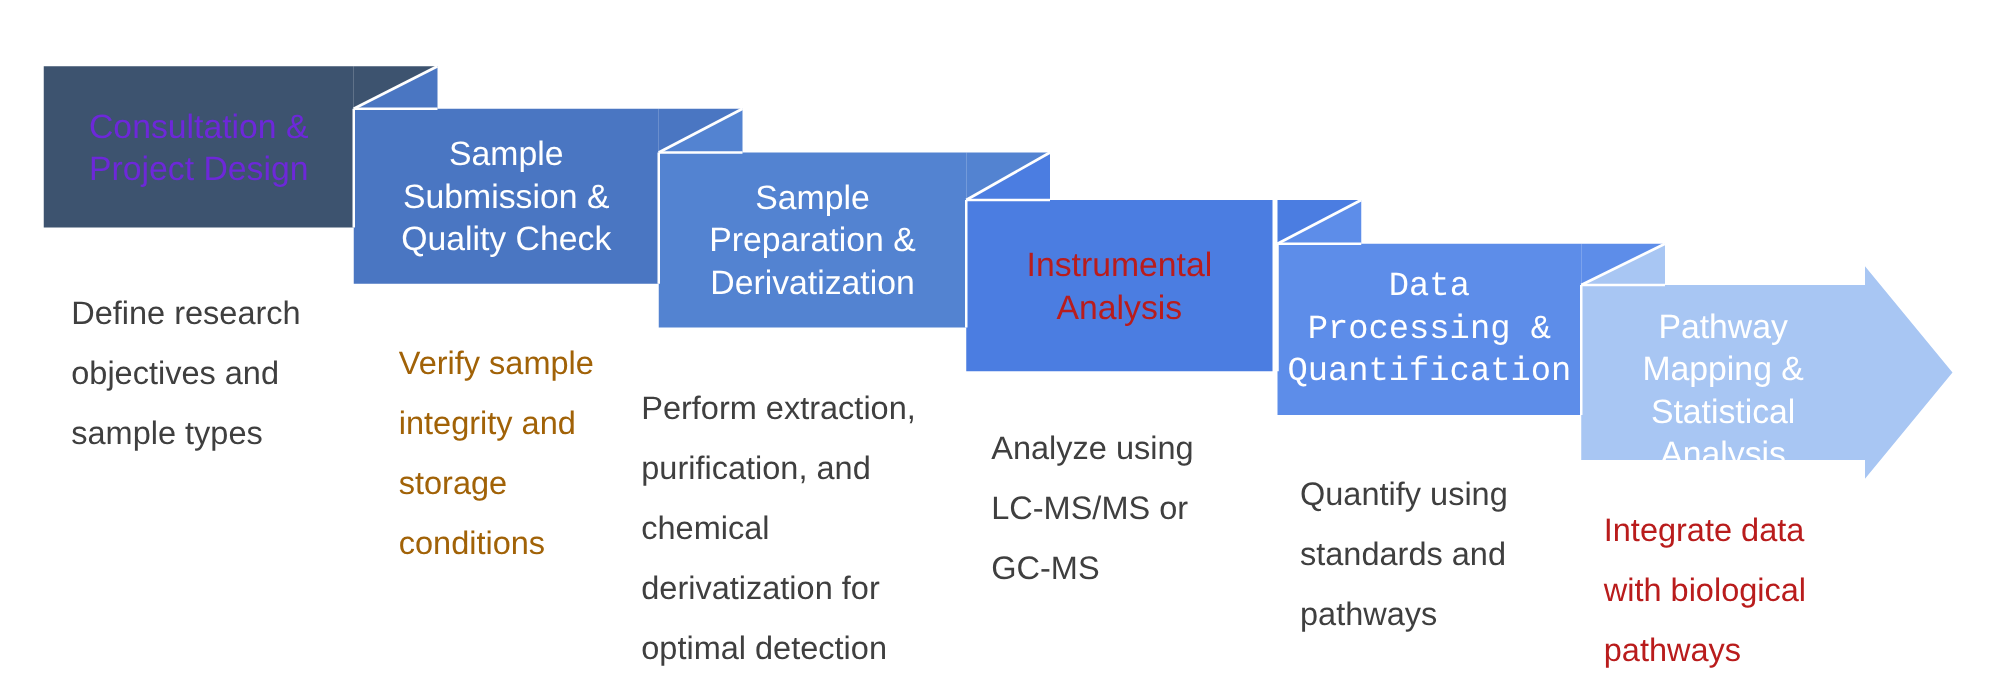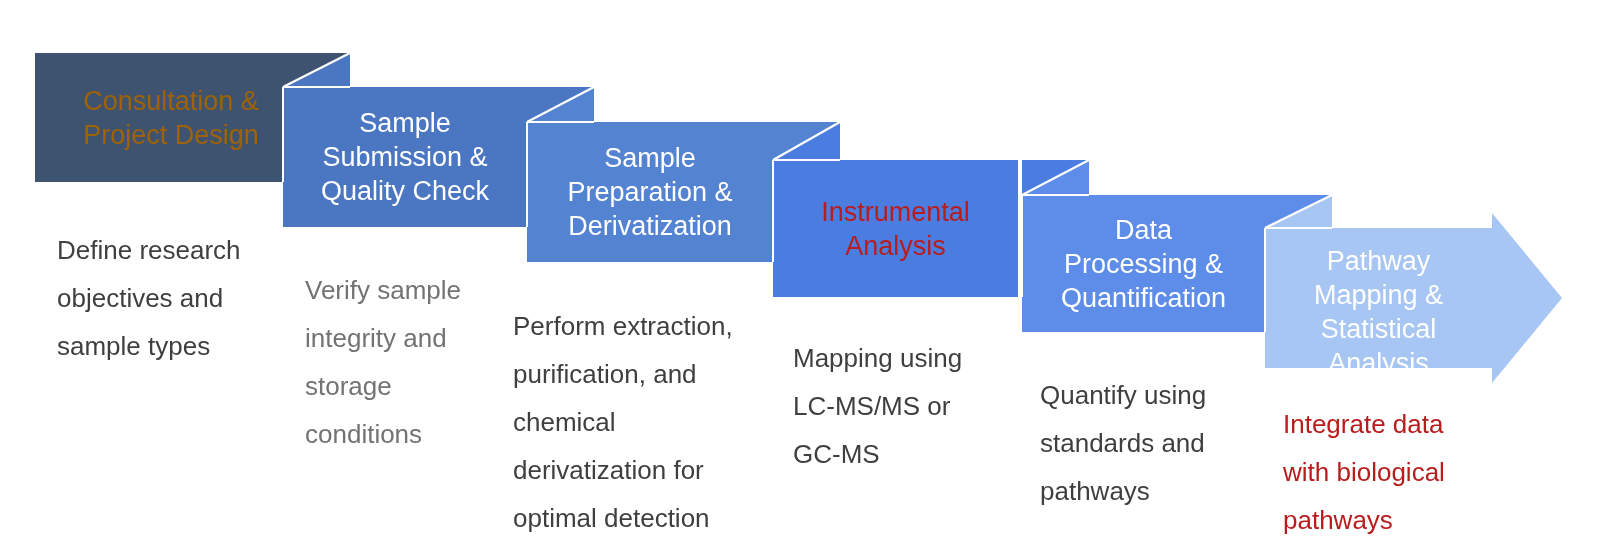--- a/index.html
+++ b/index.html
@@ -82,51 +82,51 @@
     <g>
       <polygon points="1265,228 1492,228 1492,213 1562,298 1492,383 1492,368 1265,368" fill="#A8C6F3"></polygon>
       <polygon points="1265,195 1332,195 1265,228" fill="#5D8DE9"></polygon>
       <polygon points="1265,228 1332,195 1332,228" fill="#A8C6F3"></polygon>
       <line class="seam" x1="1265" y1="228" x2="1332" y2="195" stroke-width="2.2" stroke="#FFFFFF"></line>
       <line class="seam" x1="1265" y1="228" x2="1332" y2="228" stroke-width="2" stroke="#FFFFFF"></line>
       <line class="seam" x1="1265" y1="228" x2="1265" y2="332" stroke-width="2" stroke="#FFFFFF"></line>
     </g>
   </svg>
 
-  <div class="step-title" style="left: 35px; top: 53px; width: 248px; height: 129px; color: #a16207; padding-left: 12px;">Consultation &amp;
+  <div class="step-title" style="left: 35px; top: 53px; width: 248px; height: 129px; color: #6d28d9;">Consultation &amp;
 Project Design</div>
   <div class="step-title" style="left: 283px; top: 87px; width: 244px; height: 140px; color: rgb(255, 255, 255);">Sample
 Submission &amp;
 Quality Check</div>
   <div class="step-title" style="left: 527px; top: 122px; width: 246px; height: 140px; color: rgb(255, 255, 255);">Sample
 Preparation &amp;
 Derivatization</div>
   <div class="step-title" style="left: 773px; top: 160px; width: 245px; height: 137px; color: #b91c1c;">Instrumental
 Analysis</div>
-  <div class="step-title" style="left: 1022px; top: 195px; width: 243px; height: 137px; color: rgb(255, 255, 255);">Data
+  <div class="step-title" style="left: 1022px; top: 195px; width: 243px; height: 137px; color: rgb(255, 255, 255); font-family: Liberation Mono, monospace;">Data
 Processing &amp;
 Quantification</div>
   <div class="step-title" style="left: 1265px; top: 228px; width: 227px; height: 140px; color: rgb(255, 255, 255); margin-top: 14px;">Pathway
 Mapping &amp;
 Statistical
 Analysis</div>
 
   <div class="step-desc" style="left: 57px; top: 226px; color: rgb(63, 63, 63);">Define research
 objectives and
 sample types</div>
-  <div class="step-desc" style="left: 305px; top: 266px; color: #737373;">Verify sample
+  <div class="step-desc" style="left: 319px; top: 266px; color: #a16207;">Verify sample
 integrity and
 storage
 conditions</div>
   <div class="step-desc" style="left: 513px; top: 302px; color: rgb(63, 63, 63);">Perform extraction,
 purification, and
 chemical
 derivatization for
 optimal detection</div>
-  <div class="step-desc" style="left: 793px; top: 334px; color: rgb(63, 63, 63);">Mapping using
+  <div class="step-desc" style="left: 793px; top: 334px; color: rgb(63, 63, 63);">Analyze using
 LC-MS/MS or
 GC-MS</div>
   <div class="step-desc" style="left: 1040px; top: 371px; color: rgb(63, 63, 63);">Quantify using
 standards and
 pathways</div>
   <div class="step-desc" style="left: 1283px; top: 400px; color: #b91c1c;">Integrate data
 with biological
 pathways</div>
 
 </div>

